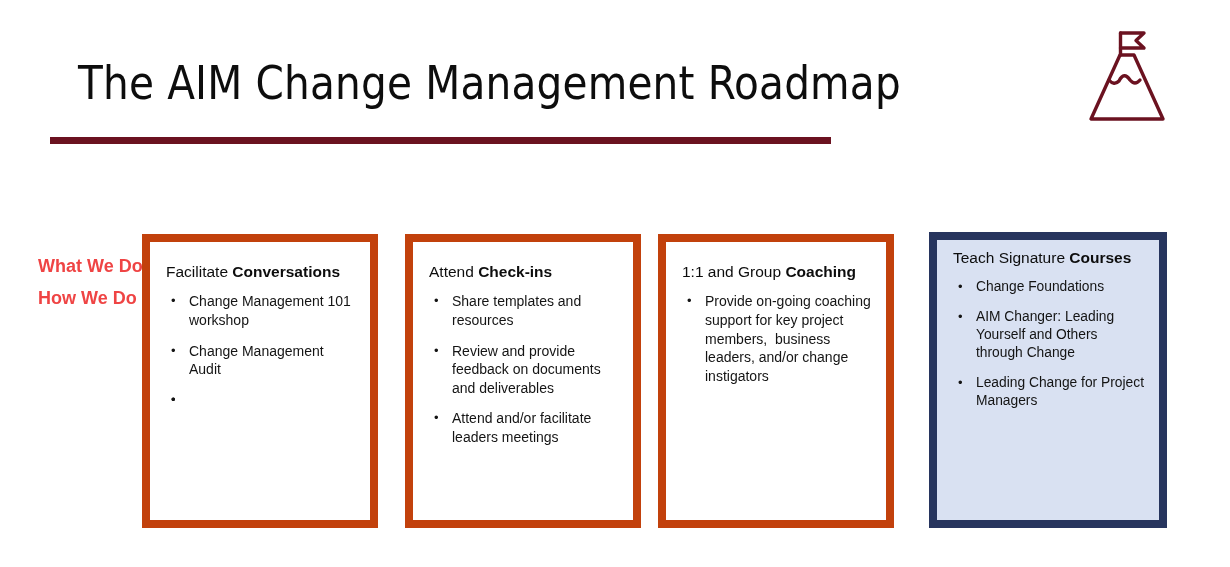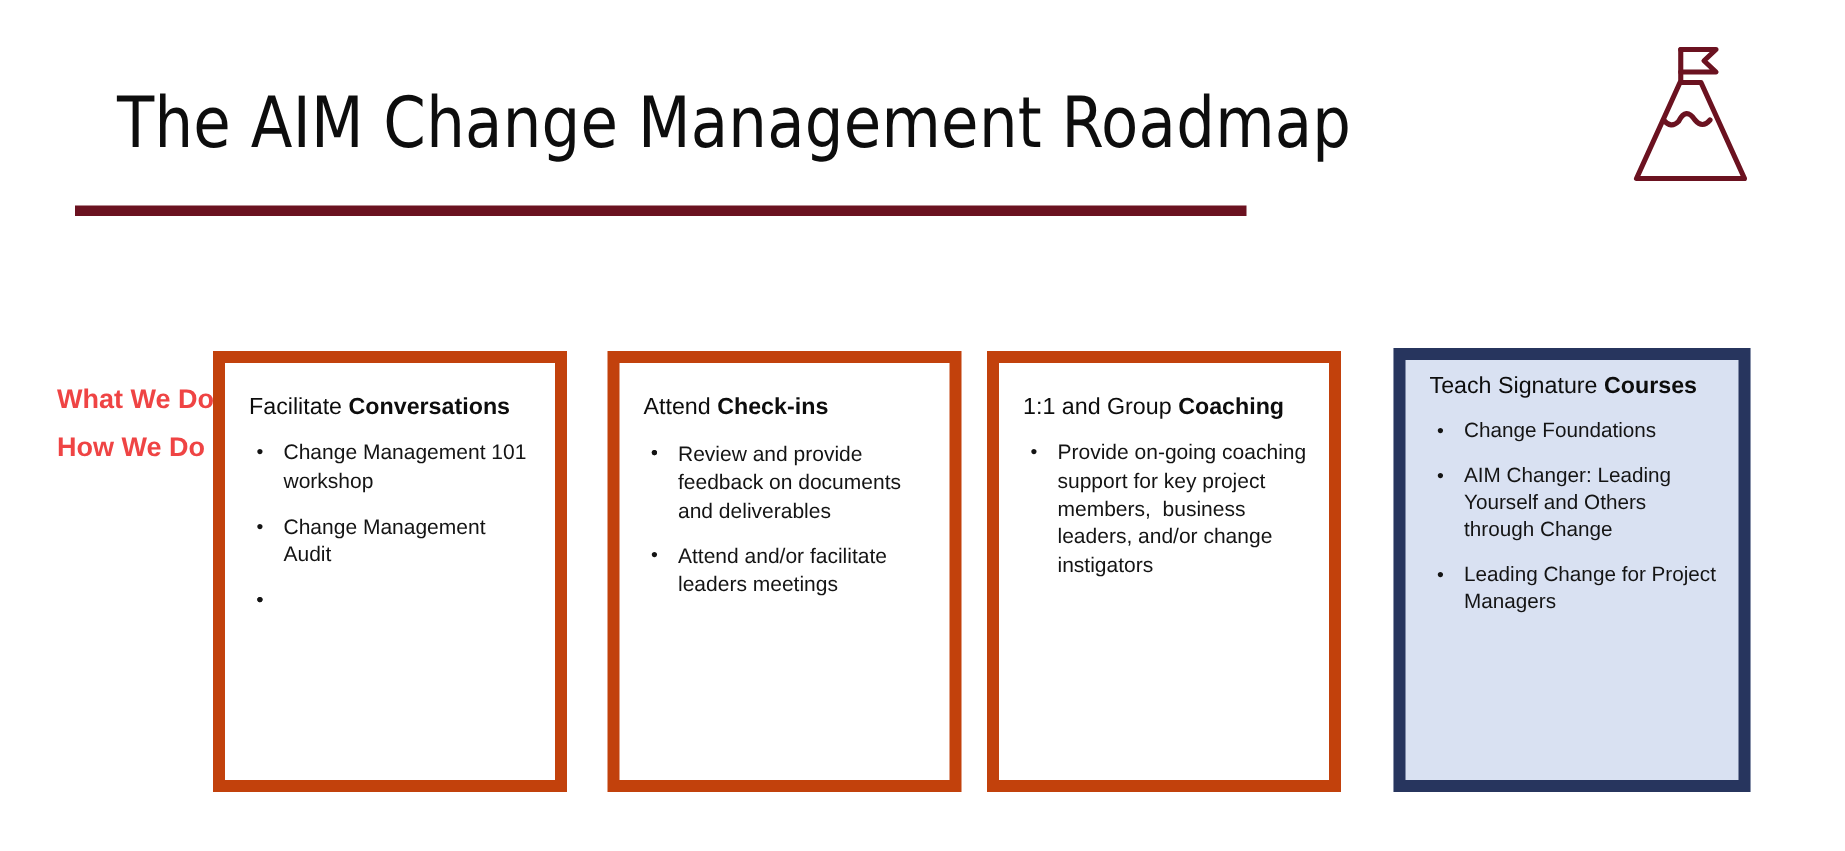--- a/index.html
+++ b/index.html
@@ -181,20 +181,21 @@
     </ul>
   </div>
 
   <div class="card card-2">
     <div class="card-header">
       <span>Attend </span><b>Check-ins</b>
     </div>
     <ul class="bullets">
       <li class="bullet">
           <span class="dot">•</span>
+          <span class="txt">Share templates and resources</span>
         </li>
       <li class="bullet">
           <span class="dot">•</span>
           <span class="txt">Review and provide feedback on documents and deliverables</span>
         </li>
       <li class="bullet">
           <span class="dot">•</span>
           <span class="txt">Attend and/or facilitate leaders meetings</span>
         </li>
     </ul>

